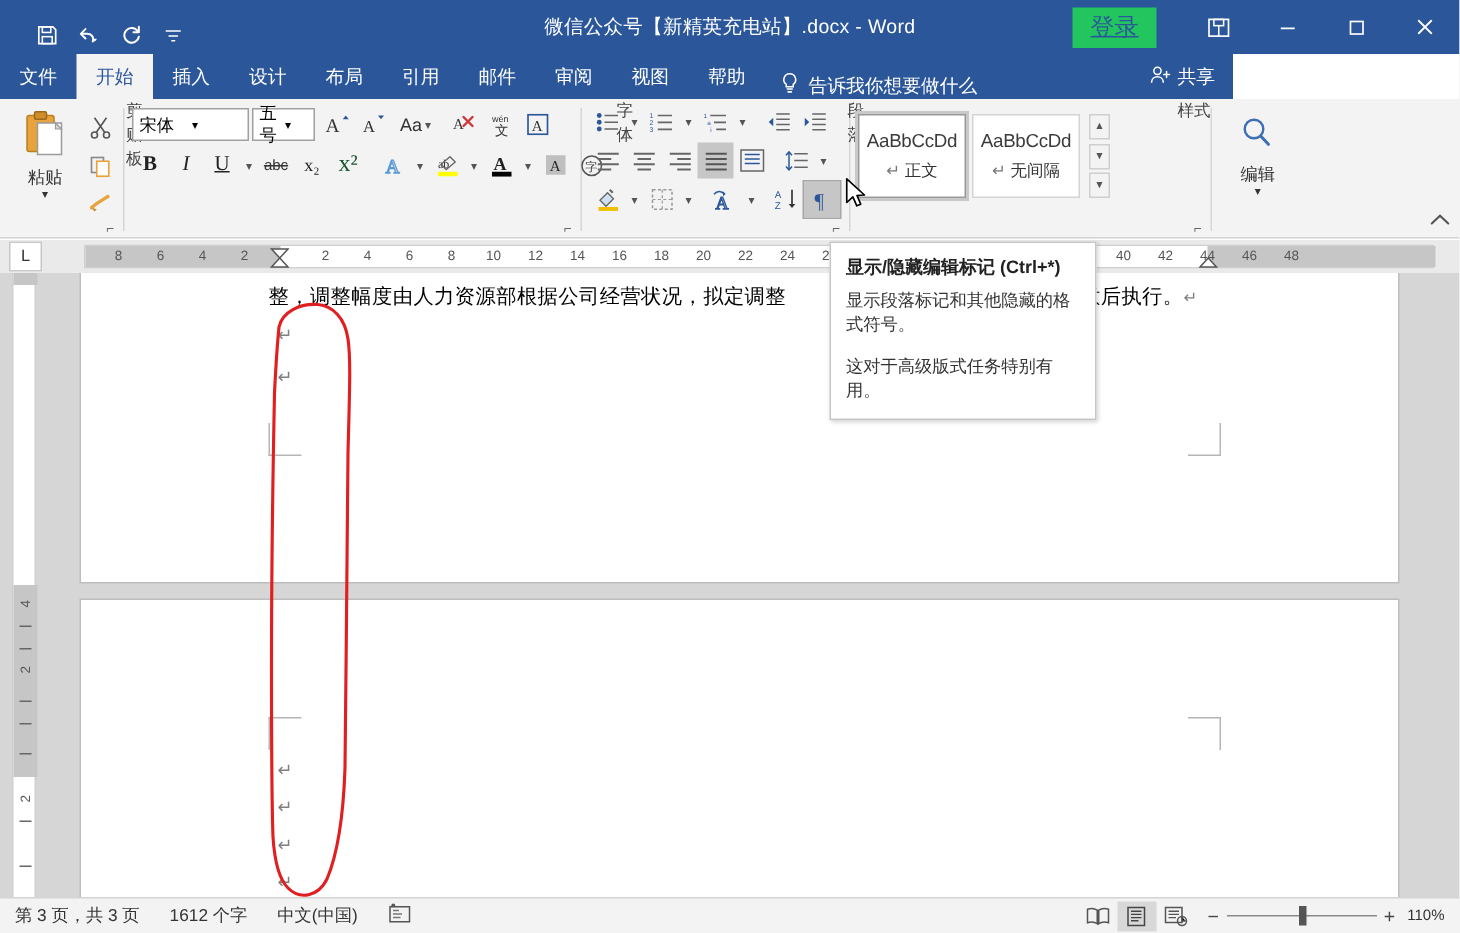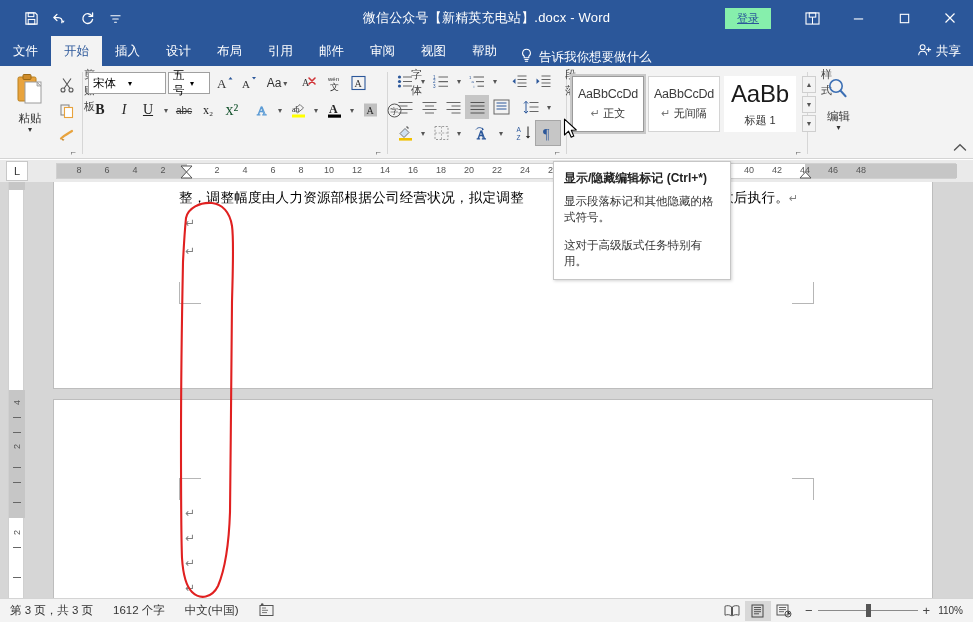--- a/index.html
+++ b/index.html
@@ -9,51 +9,51 @@
     font-family: "Liberation Sans", "DejaVu Sans", sans-serif;
     font-size: 12px;
     background: #ffffff;
   }
   #app { position: relative; width: 973px; height: 622px; }
 
   
   .titlebar {
     position: absolute; left:0; top:0; width:973px; height:36px;
     background: #2b579a; color:#fff;
-    display:flex; align-items:center;
+    display:flex; align-items:flex-end;
   }
   .qat { display:flex; align-items:center; gap:2px; padding-left:18px; }
   .qat-btn {
     width:26px; height:26px; display:flex; align-items:center; justify-content:center;
     color:#fff; cursor:pointer;
   }
   .qat-btn svg { display:block; }
   .title-text {
     position:absolute; left:0; right:0; top:0; height:36px;
     display:flex; align-items:center; justify-content:center;
     font-size:13px; color:#fff; pointer-events:none; letter-spacing:.2px;
   }
   .title-right {
     position:absolute; right:0; top:0; height:36px;
     display:flex; align-items:center; gap:0;
   }
   .signin-btn {
-    background:#86efac; color:#2b579a; font-size:11px;
+    background:#22c55e; color:#2b579a; font-size:16px;
     padding:3px 12px; margin-right:18px; cursor:pointer;
     border:none; text-decoration:underline;
     font-family:"Liberation Sans", sans-serif;
   }
   .win-btn {
     width:46px; height:36px; display:flex; align-items:center; justify-content:center;
     cursor:pointer; color:#fff;
   }
 
   
   .tabbar {
-    position:absolute; left:0; top:36px; width:973px; height:30px;
+    position:absolute; left:0; top:36px; width:822px; height:30px;
     background:#2b579a; display:flex; align-items:flex-end;
   }
   .tab {
     height:30px; padding:0 13px; display:flex; align-items:center;
     color:#fff; font-size:12.5px; cursor:pointer; white-space:nowrap;
   }
   .tab.active { background:#f3f3f3; color:#2b579a; }
   .tellme {
     display:flex; align-items:center; gap:6px; color:#fff; font-size:12.5px;
     padding-left:10px; cursor:pointer;
@@ -614,24 +614,20 @@
           <div class="style-sample">AaBbCcDd</div>
           <div class="style-name">
             <span style="color:#777;">↵</span> <span>正文</span>
           </div>
         </div>
         <div class="style-card">
           <div class="style-sample">AaBbCcDd</div>
           <div class="style-name">
             <span style="color:#777;">↵</span> <span>无间隔</span>
           </div>
-        </div>
-        <div class="style-card" style="border-color:transparent;">
-          <div class="style-sample big">AaBb</div>
-          <div class="style-name">标题 1</div>
         </div>
         <div class="style-scroll">
           <div>▲</div>
           <div>▼</div>
           <div>▼</div>
         </div>
       </div>
       <div class="grp-label">样式</div>
       <div class="dlg-launcher">⌐</div>
     </div>

